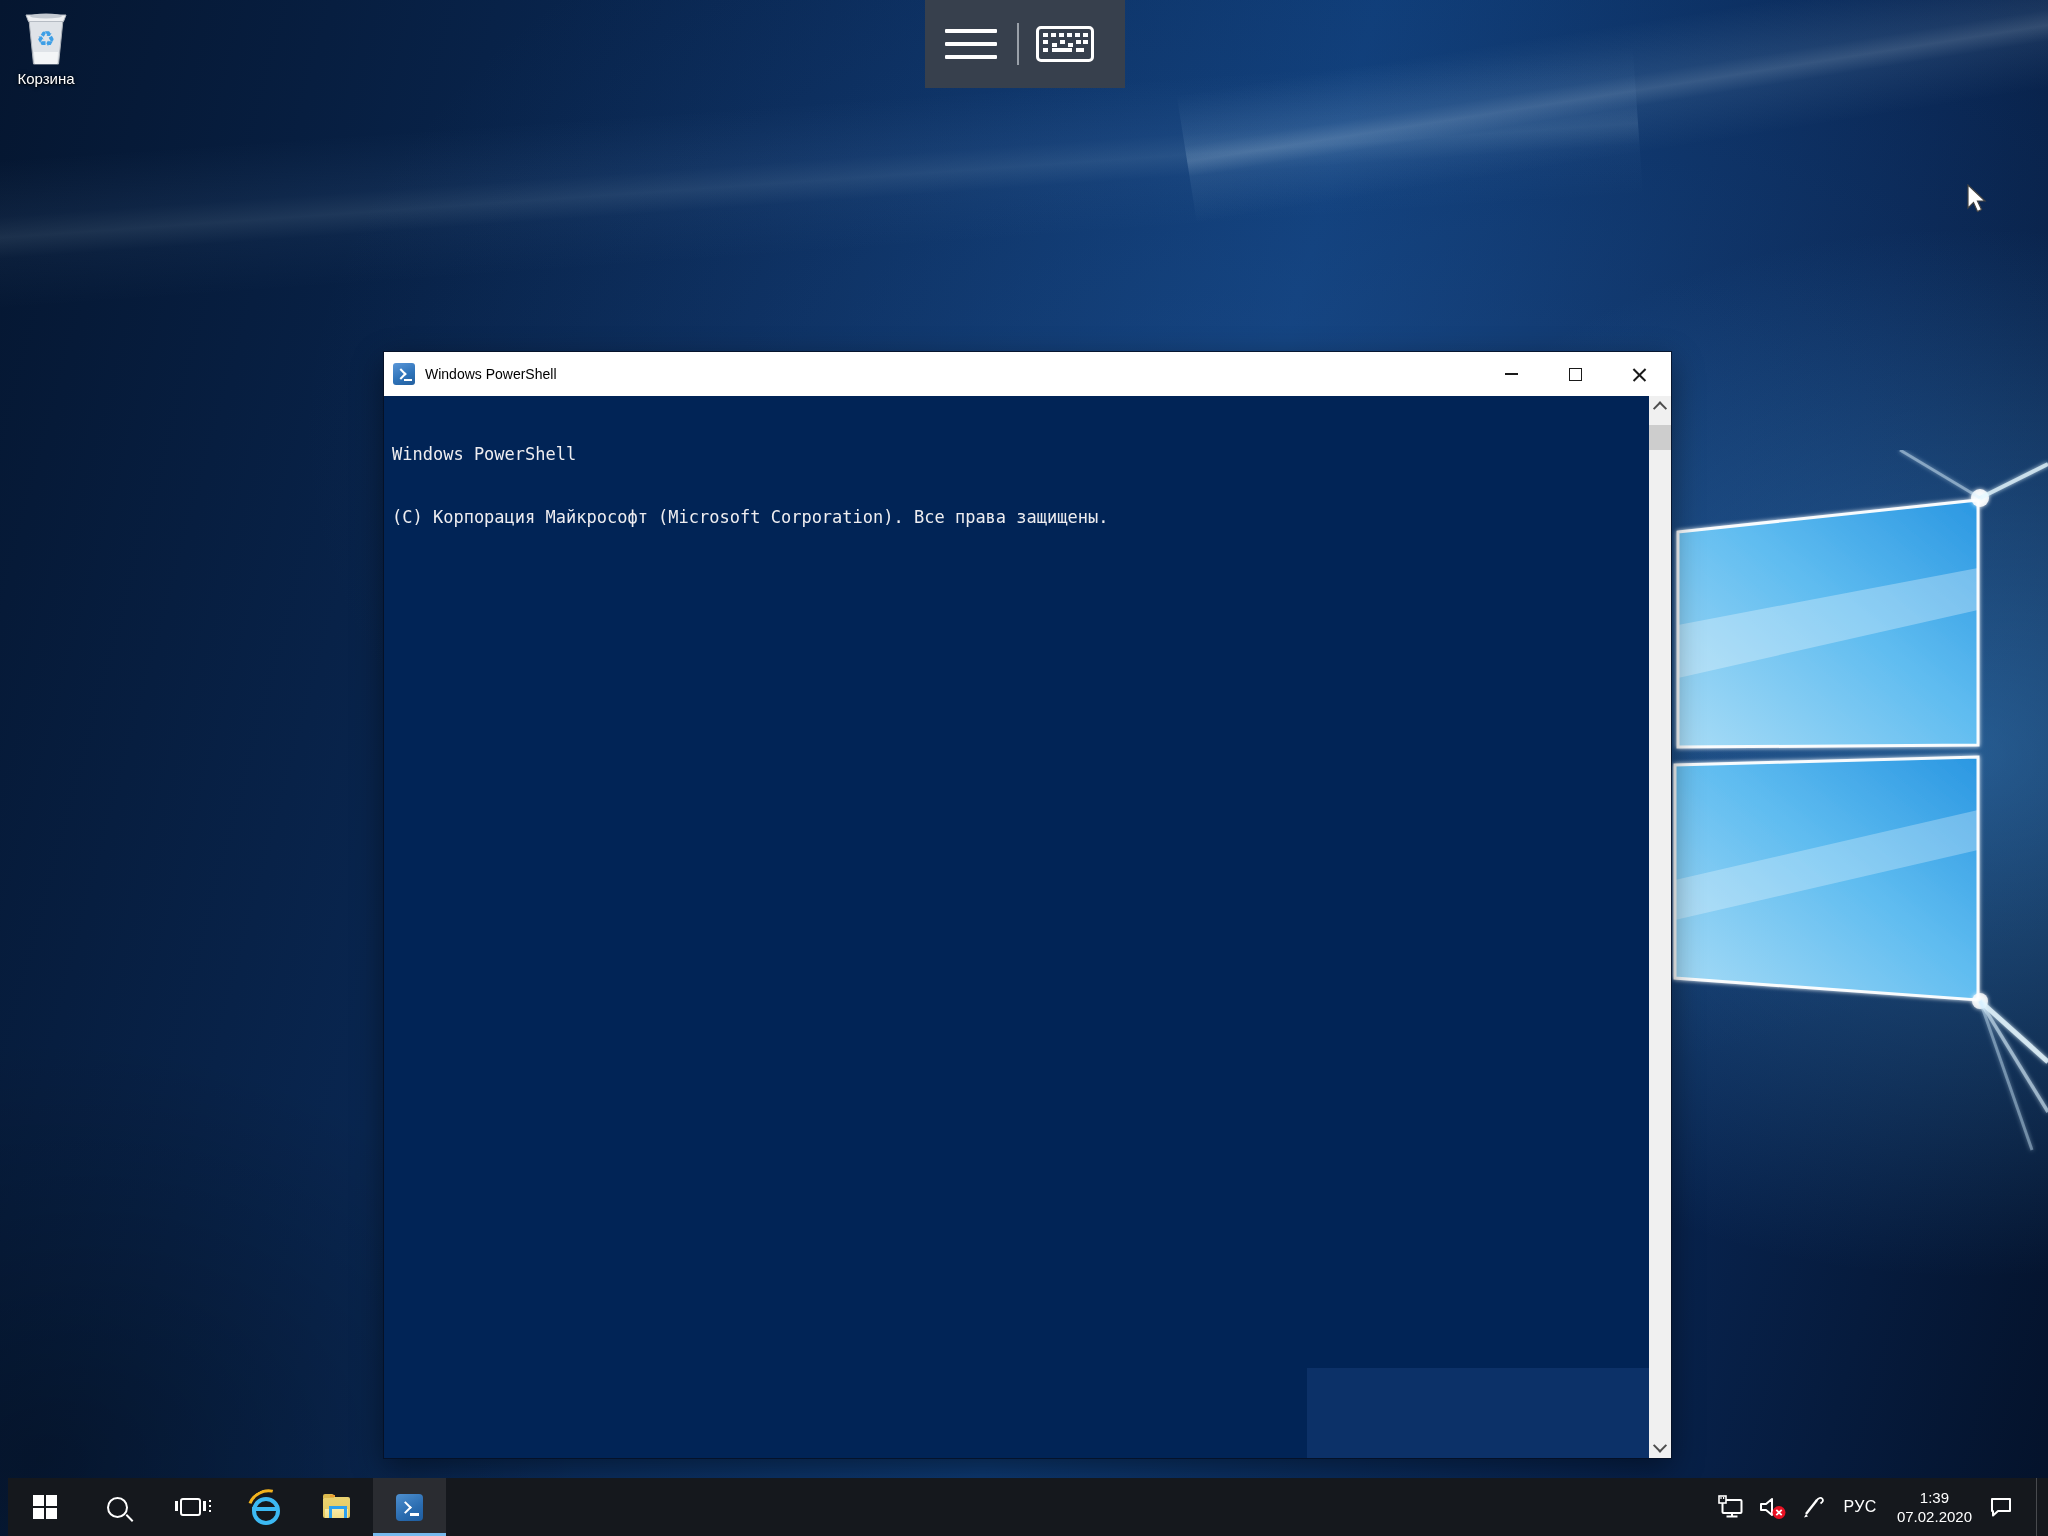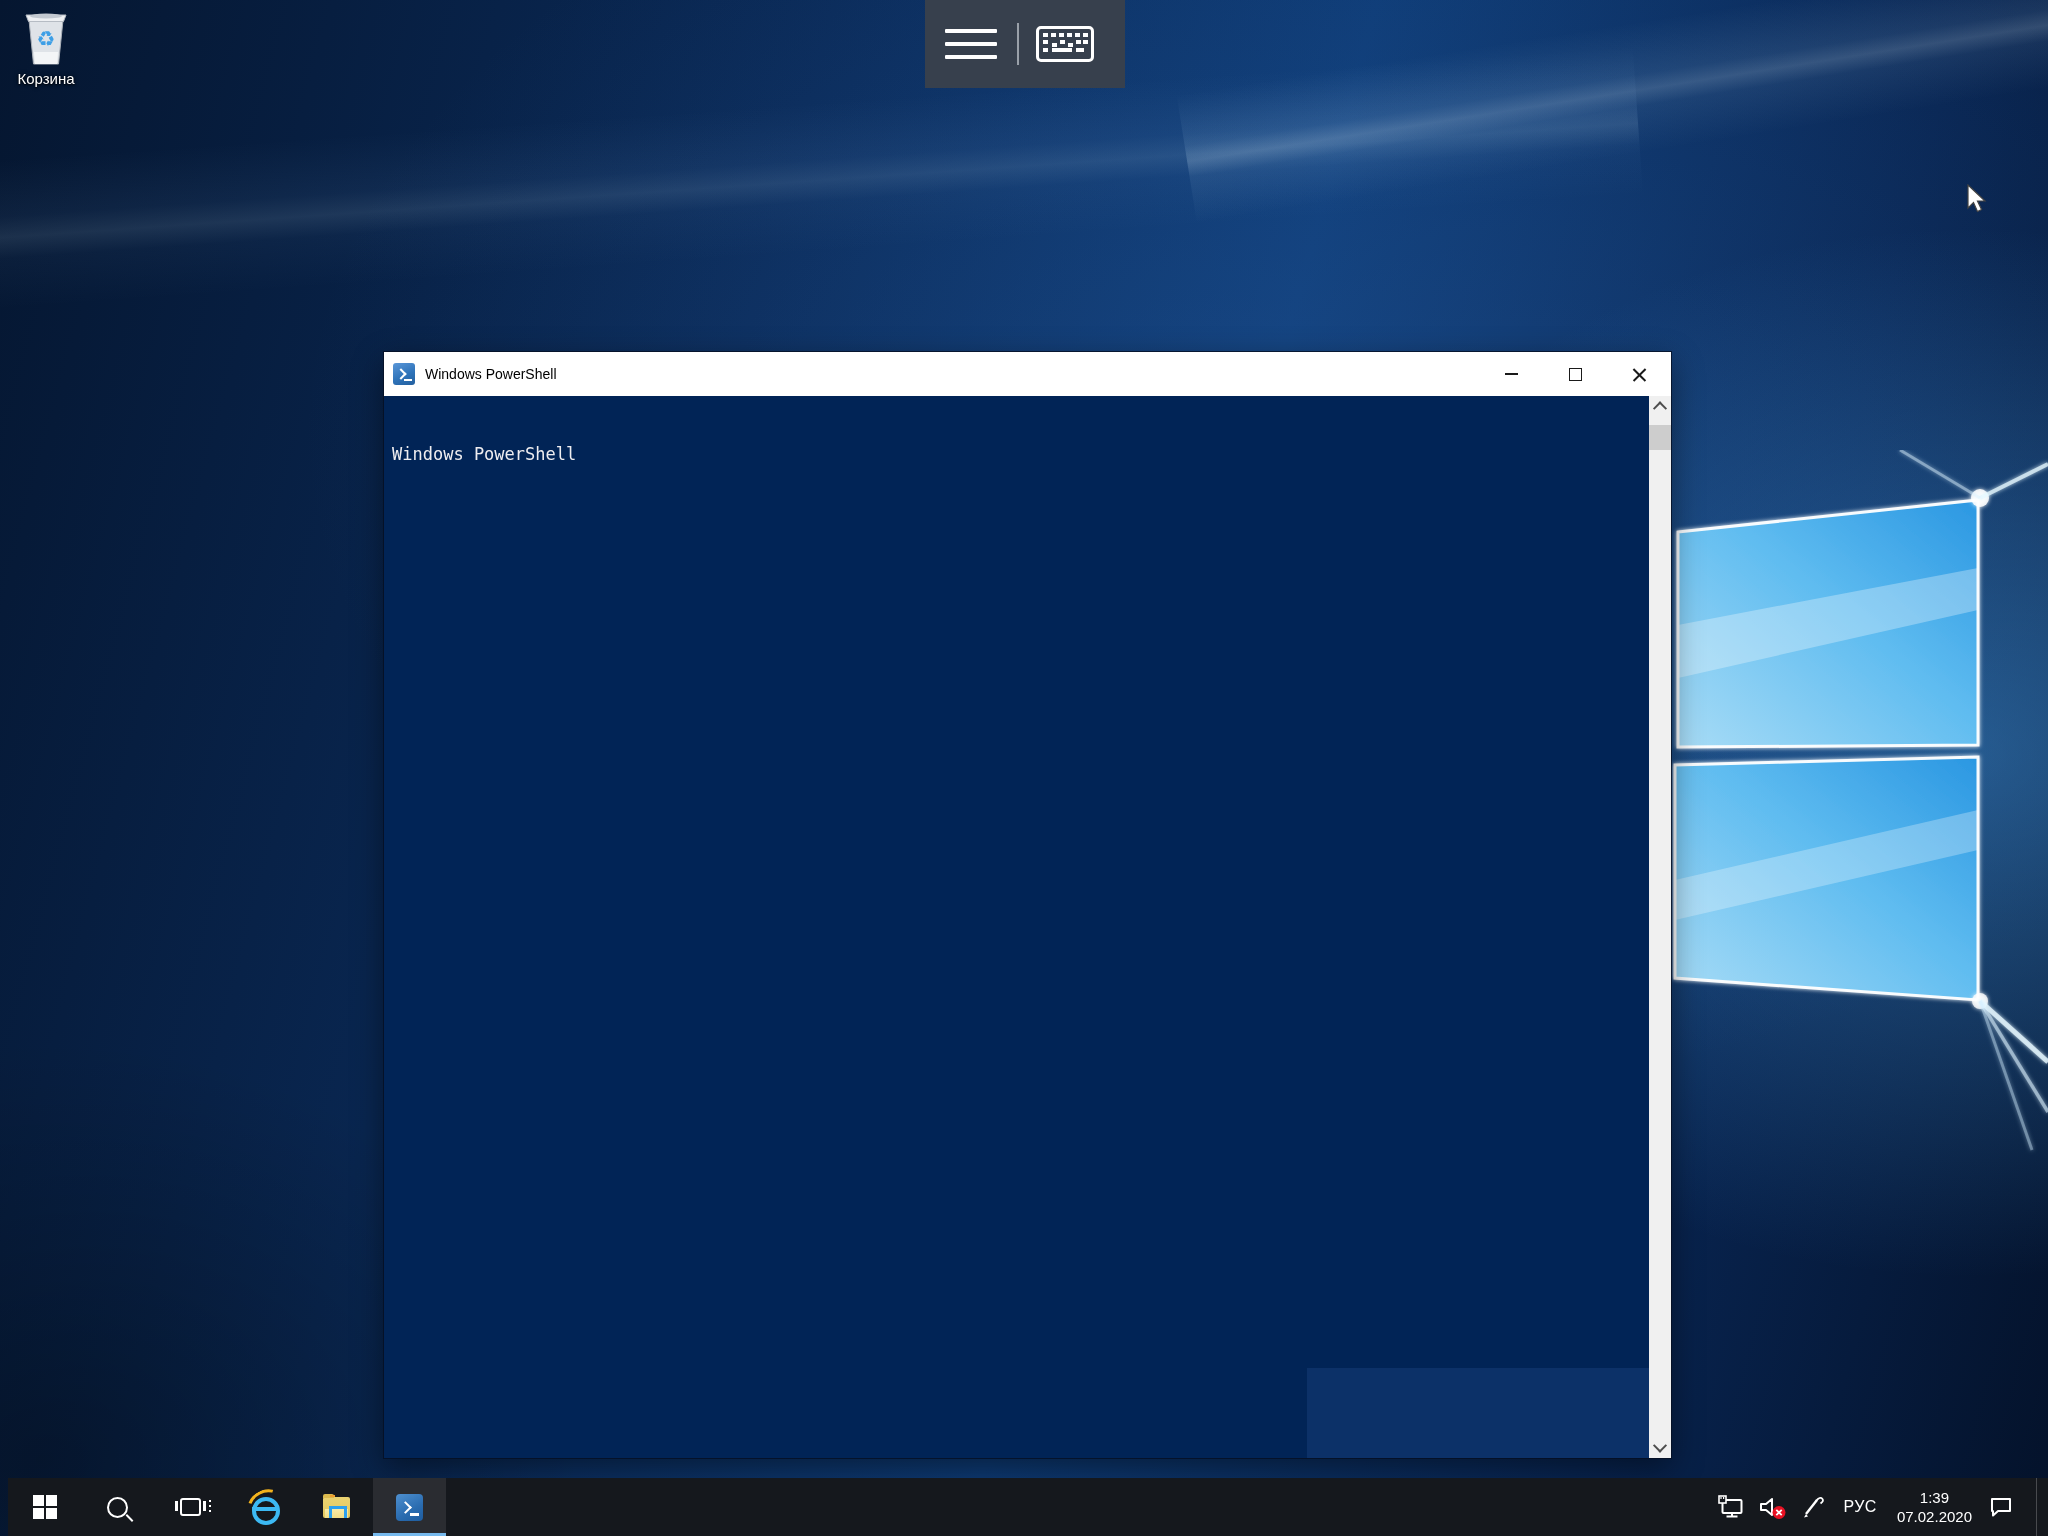--- a/index.html
+++ b/index.html
@@ -202,20 +202,21 @@
         <button class="ctl">
             <span class="glyph-max"></span>
           </button>
         <button class="ctl">
             <span class="glyph-close"></span>
           </button>
       </span>
     </div>
     <div class="console">
       <div class="cline">Windows PowerShell</div>
+      <div class="cline">(C) Корпорация Майкрософт (Microsoft Corporation). Все права защищены.</div>
       <div class="cline"></div>
       <div class="corner-light"></div>
       <div class="scrollbar">
         <button class="sb-btn sb-up"><span class="chev-up"></span></button>
         <div class="sb-thumb"></div>
         <button class="sb-btn sb-down"><span class="chev-down"></span></button>
       </div>
     </div>
   </div>
 

